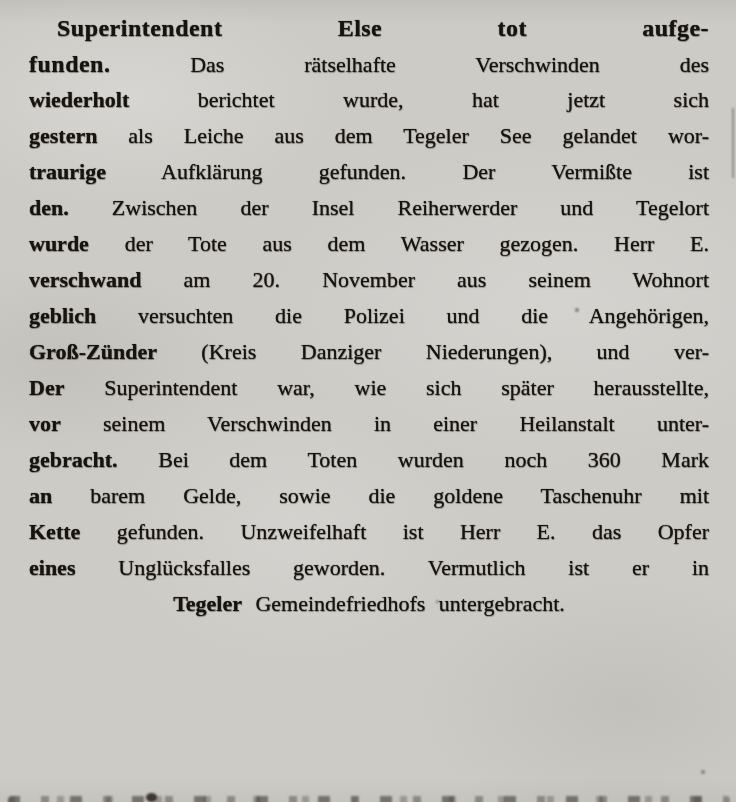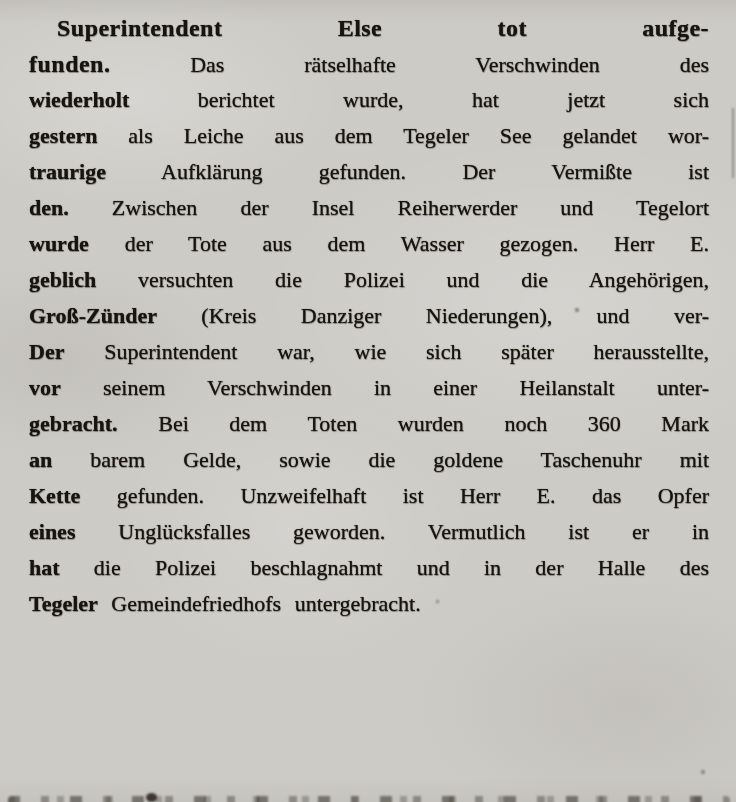--- a/index.html
+++ b/index.html
@@ -62,30 +62,30 @@
 
 <div class="page">
   <div class="column">
       <div class="line just" style="padding-left: 28px;"><span class="bold">Superintendent</span> <span class="bold">Else</span> <span class="bold">tot</span> <span class="bold">aufge-</span></div>
       <div class="line just"><span class="bold">funden.</span> <span>Das</span> <span>rätselhafte</span> <span>Verschwinden</span> <span>des</span></div>
       <div class="line just"><span class="hv">wiederholt</span> <span>berichtet</span> <span>wurde,</span> <span>hat</span> <span>jetzt</span> <span>sich</span></div>
       <div class="line just"><span class="hv">gestern</span> <span>als Leiche aus dem Tegeler See gelandet wor-</span></div>
       <div class="line just"><span class="hv">traurige</span> <span>Aufklärung gefunden.  Der</span> <span>Vermißte</span> <span>ist</span></div>
       <div class="line just"><span class="hv">den.</span> <span>Zwischen der Insel Reiherwerder und Tegelort</span></div>
       <div class="line just"><span class="hv">wurde</span> <span>der Tote aus dem Wasser gezogen.  Herr E.</span></div>
+      <div class="line just"><span class="hv">verschwand</span> <span>am 20. November aus seinem Wohnort</span></div>
       <div class="line just"><span class="hv">geblich</span> <span>versuchten die Polizei und die Angehörigen,</span></div>
       <div class="line just"><span class="hv">Groß-Zünder</span> <span>(Kreis Danziger Niederungen), und ver-</span></div>
       <div class="line just"><span class="hv">Der</span> <span>Superintendent war, wie sich später herausstellte,</span></div>
       <div class="line just"><span class="hv">vor</span> <span>seinem Verschwinden in einer Heilanstalt unter-</span></div>
       <div class="line just"><span class="hv">gebracht.</span> <span>Bei dem Toten wurden noch 360 Mark</span></div>
       <div class="line just"><span class="hv">an</span> <span>barem Gelde, sowie die goldene Taschenuhr mit</span></div>
       <div class="line just"><span class="hv">Kette</span> <span>gefunden.  Unzweifelhaft ist Herr E. das Opfer</span></div>
       <div class="line just"><span class="hv">eines</span> <span>Unglücksfalles geworden.  Vermutlich ist er in</span></div>
-      <div class="line just"><span class="hv">hat</span> <span>die Polizei beschlagnahmt und in der Halle des</span></div>
-      <div class="line" style="word-spacing: 8px;"><span class="hv">Tegeler</span> <span>Gemeindefriedhofs untergebracht.</span></div>
+      <div class="line" style="word-spacing: 8px; text-align: center;"><span class="hv">Tegeler</span> <span>Gemeindefriedhofs untergebracht.</span></div>
     </div>
 
   <div class="cutoff-strip"></div>
   <div class="blob" style="left:146px; bottom:0px; width:11px; height:9px;"></div>
   <div class="blob" style="left:575px; top:308px; width:4px; height:4px; opacity:.6;"></div>
   <div class="blob" style="left:436px; top:600px; width:3px; height:3px; opacity:.55;"></div>
   <div class="blob" style="left:701px; top:770px; width:4px; height:4px; opacity:.5;"></div>
   <div class="edge-line"></div>
 </div>
 

